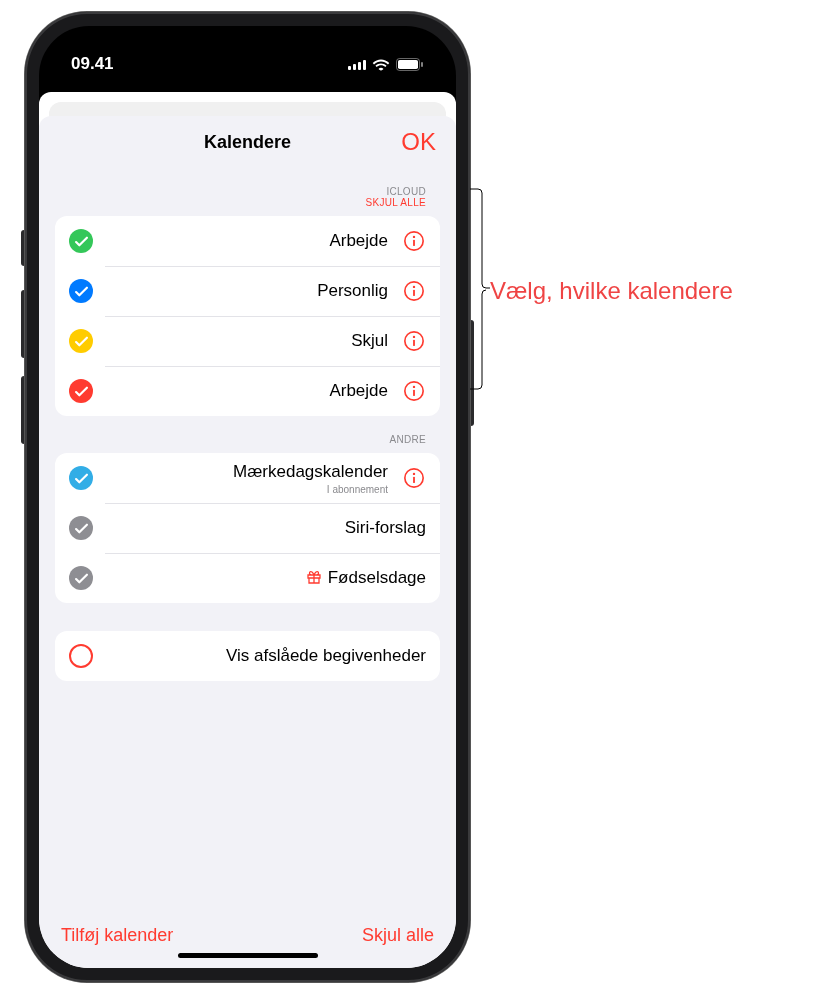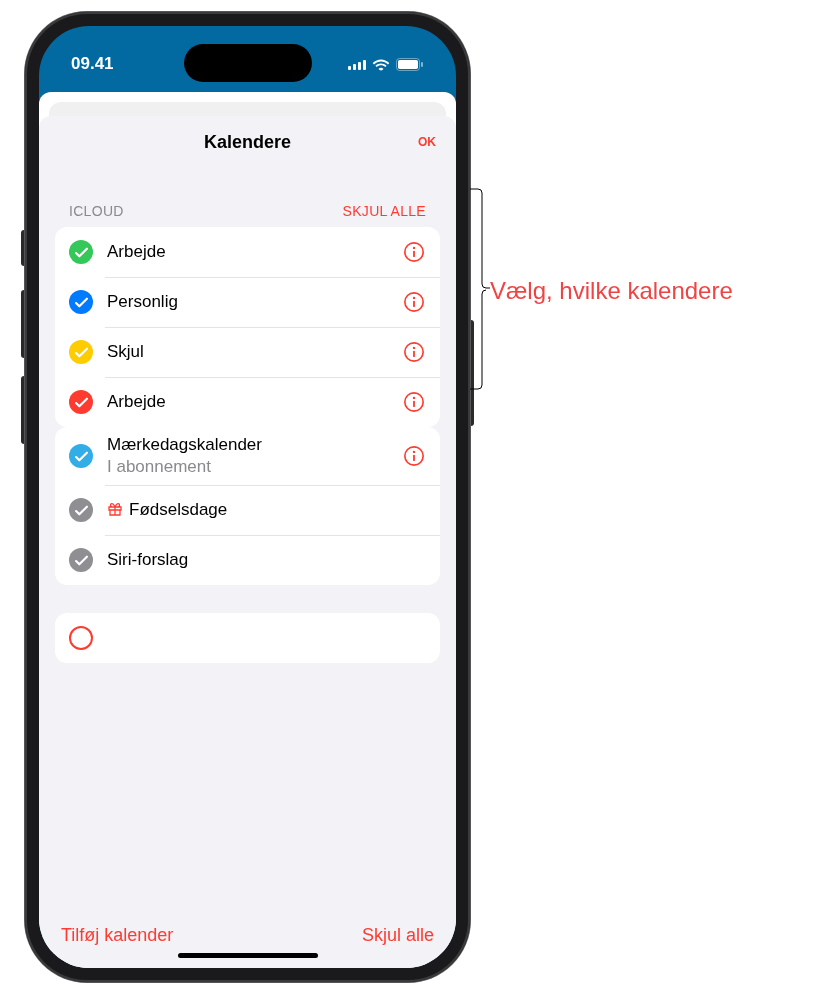--- a/index.html
+++ b/index.html
@@ -21,24 +21,25 @@
       padding: 14px;
       box-shadow: inset 0 0 0 2px #3a3a3c, 0 0 0 1px #555;
     }
     .phone-button-left1 { position:absolute; left:21px; top:230px; width:4px; height:36px; background:#2a2a2c; border-radius:3px 0 0 3px;}
     .phone-button-left2 { position:absolute; left:21px; top:290px; width:4px; height:68px; background:#2a2a2c; border-radius:3px 0 0 3px;}
     .phone-button-left3 { position:absolute; left:21px; top:376px; width:4px; height:68px; background:#2a2a2c; border-radius:3px 0 0 3px;}
     .phone-button-right { position:absolute; left:470px; top:320px; width:4px; height:106px; background:#2a2a2c; border-radius:0 3px 3px 0;}
     .screen {
       width: 100%;
       height: 100%;
-      background: #0369a1;
+      background: #000000;
       border-radius: 50px;
       overflow: hidden;
       position: relative;
+      text-align: right;
     }
     .dynamic-island {
       position: absolute;
       top: 18px;
       left: 50%;
       transform: translateX(-50%);
       width: 128px;
       height: 38px;
       background: #000;
       border-radius: 20px;
@@ -81,52 +82,52 @@
     .sheet {
       position: absolute;
       top: 90px;
       left: 0;
       right: 0;
       bottom: 0;
       background: #f2f2f7;
       border-radius: 12px 12px 0 0;
       display:flex;
       flex-direction:column;
-      gap:17px;
     }
     .sheet-header {
       position: relative;
       height: 52px;
       display: flex;
       align-items: center;
       justify-content: center;
     }
     .sheet-title { font-size: 18px; font-weight: 600; color:#000;}
     .sheet-ok {
       position: absolute;
       right: 20px;
       top: 50%;
       transform: translateY(-50%);
       color: #ff3b30;
-      font-weight: 700;
-      font-size: 12px;
+      font-weight: 400;
+      font-size: 24px;
     }
     .content {
       flex:1;
       overflow:auto;
       padding: 0 16px;
     }
     .section-header {
       display:flex;
       justify-content:space-between;
       align-items:flex-end;
       padding: 18px 14px 8px;
-      font-size:14px;
+      font-size:10px;
       letter-spacing:0.3px;
       color:#8a8a8e;
+      flex-direction:column;
     }
     .section-header .action { color:#ff3b30; font-weight:500;}
     .group {
       background:#fff;
       border-radius:12px;
       overflow:hidden;
     }
     .row {
       display:flex;
       align-items:center;
@@ -151,21 +152,21 @@
     }
     .check svg { width:13px; height:13px; }
     .check.green { background:#34c759;}
     .check.blue { background:#007aff;}
     .check.yellow { background:#ffcc00;}
     .check.red { background:#ff3b30;}
     .check.lightblue { background:#32ade6;}
     .check.grey { background:#8e8e93;}
     .check.empty { background:#fff; border:2px solid #ff3b30;}
     .row-label { flex:1; font-size:17px; color:#000;}
-    .row-sub { font-size:17px; color:#8a8a8e; margin-top:2px;}
+    .row-sub { font-size:10px; color:#8a8a8e; margin-top:2px;}
     .info-btn {
       width:24px; height:24px;
       display:flex; align-items:center; justify-content:center;
       flex-shrink:0;
     }
     .gift-icon { display:inline-flex; margin-right:6px; vertical-align:-2px;}
     .footer {
       display:flex;
       justify-content:space-between;
       align-items:center;
@@ -307,69 +308,73 @@
             <span class="info-btn">
               <svg viewBox="0 0 24 24" width="22" height="22">
                   <circle cx="12" cy="12" r="10" fill="none" stroke="#ff3b30" stroke-width="1.8"></circle>
                   <circle cx="12" cy="7.5" r="1.3" fill="#ff3b30"></circle>
                   <rect x="11" y="10.5" width="2" height="7" rx="1" fill="#ff3b30"></rect>
                 </svg>
             </span>
           </div>
         </div>
 
+        <div class="section-header">
+          <span>ANDRE</span>
+        </div>
 
         <div class="group">
           <div class="row">
             <span class="check lightblue">
               <svg viewBox="0 0 12 12">
                   <path d="M1 6.5l3 3 7-7" stroke="#fff" stroke-width="2" fill="none" stroke-linecap="round" stroke-linejoin="round"></path>
                 </svg>
             </span>
             <div class="row-label">
               <div>Mærkedagskalender</div>
               <div class="row-sub">I abonnement</div>
             </div>
             <span class="info-btn">
               <svg viewBox="0 0 24 24" width="22" height="22">
                   <circle cx="12" cy="12" r="10" fill="none" stroke="#ff3b30" stroke-width="1.8"></circle>
                   <circle cx="12" cy="7.5" r="1.3" fill="#ff3b30"></circle>
                   <rect x="11" y="10.5" width="2" height="7" rx="1" fill="#ff3b30"></rect>
                 </svg>
             </span>
+          </div>
+          <div class="row">
+            <span class="check grey">
+              <svg viewBox="0 0 12 12">
+                  <path d="M1 6.5l3 3 7-7" stroke="#fff" stroke-width="2" fill="none" stroke-linecap="round" stroke-linejoin="round"></path>
+                </svg>
+            </span>
+            <span class="row-label">Siri-forslag</span>
           </div>
           <div class="row">
             <span class="check grey">
               <svg viewBox="0 0 12 12">
                   <path d="M1 6.5l3 3 7-7" stroke="#fff" stroke-width="2" fill="none" stroke-linecap="round" stroke-linejoin="round"></path>
                 </svg>
             </span>
             <span class="row-label">
               <span class="gift-icon">
                 <svg width="16" height="16" viewBox="0 0 16 16">
                     <path fill="none" stroke="#ff3b30" stroke-width="1.3" d="M2 6h12v3H2zM3 9h10v5H3zM8 6v8M5.5 6c-1 0-2-.7-2-1.8S4.5 2 6 3c1 .7 2 3 2 3M10.5 6c1 0 2-.7 2-1.8S11.5 2 10 3c-1 .7-2 3-2 3"></path>
                   </svg>
               </span><span>Fødselsdage</span>
             </span>
           </div>
-          <div class="row">
-            <span class="check grey">
-              <svg viewBox="0 0 12 12">
-                  <path d="M1 6.5l3 3 7-7" stroke="#fff" stroke-width="2" fill="none" stroke-linecap="round" stroke-linejoin="round"></path>
-                </svg>
-            </span>
-            <span class="row-label">Siri-forslag</span>
-          </div>
         </div>
 
         <div style="height:28px"></div>
 
         <div class="group">
           <div class="row">
             <span class="check empty"></span>
+            <span class="row-label">Vis afslåede begivenheder</span>
           </div>
         </div>
 
       </div>
 
       <div class="footer">
         <span>Tilføj kalender</span>
         <span>Skjul alle</span>
       </div>
 

